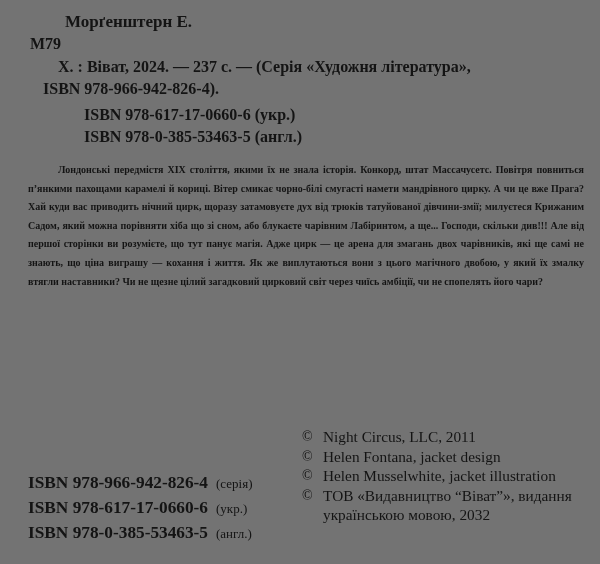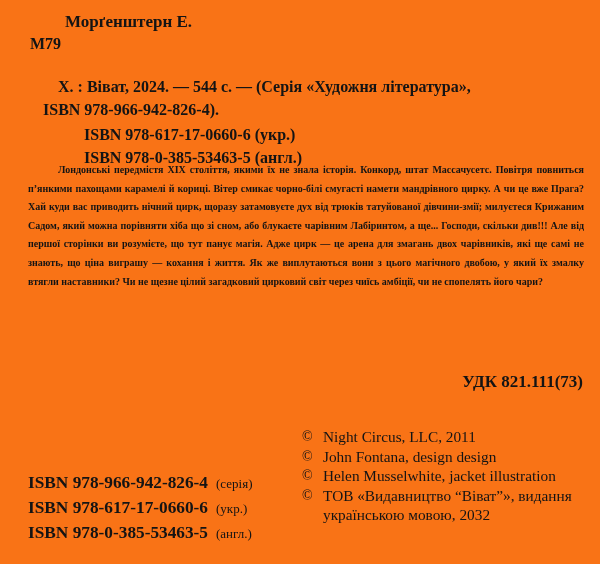--- a/index.html
+++ b/index.html
@@ -1,20 +1,20 @@
 <!DOCTYPE html>
 <html><head>
 <meta charset="utf-8">
 <style>
   html, body { margin: 0; padding: 0; }
   .page {
     position: relative;
     width: 600px;
     height: 564px;
-    background: #f97316;
+    background: #737373;
     color: #141414;
     font-family: "Liberation Serif", "DejaVu Serif", serif;
     overflow: hidden;
   }
 
   
   .author-heading {
     position: absolute;
     left: 65px; top: 11px;
     font-size: 17px; font-weight: bold;
@@ -25,21 +25,21 @@
     position: absolute;
     left: 30px; top: 33px; right: 14px;
     font-size: 16px; font-weight: bold;
     line-height: 22.5px;
   }
   .rec-line1 { display: flex; }
   .rec-code { flex: 0 0 43px; }
   .rec-line2 { margin-left: 28px; }
   .rec-line3 { margin-left: 13px; }
   .rec-isbns { margin-left: 54px; margin-top: 3px; }
-  .catalog-block div { white-space: nowrap; flex-direction: column; }
+  .catalog-block div { white-space: nowrap; }
 
   
   .annotation {
     position: absolute;
     left: 28px; top: 161px;
     width: 556px;
     font-size: 10px; font-weight: bold;
     line-height: 18.6px;
     text-align: justify;
     text-indent: 30px;
@@ -77,40 +77,39 @@
 <body>
 
 <div class="page">
 
   <div class="author-heading">Морґенштерн Е.</div>
 
   <div class="catalog-block">
     <div class="rec-line1">
       <span class="rec-code">М79</span>
     </div>
-    <div class="rec-line2">Х. : Віват, 2024. — 544 с. — (Серія «Художня література»,</div>
+    <div class="rec-line2">Х. : Віват, 2024. — 237 с. — (Серія «Художня література»,</div>
     <div class="rec-line3">ISBN 978-966-942-826-4).</div>
     <div class="rec-isbns">
       <div>ISBN 978-617-17-0660-6 (укр.)</div>
       <div>ISBN 978-0-385-53463-5 (англ.)</div>
     </div>
   </div>
 
   <div class="annotation">Лондонські передмістя XIX століття, якими їх не знала історія. Конкорд, штат Массачусетс. Повітря повниться п’янкими пахощами карамелі й кориці. Вітер смикає чорно-білі смугасті намети мандрівного цирку. А чи це вже Прага? Хай куди вас приводить нічний цирк, щоразу затамовуєте дух від трюків татуйованої дівчини-змії; милуєтеся Крижаним Садом, який можна порівняти хіба що зі сном, або блукаєте чарівним Лабіринтом, а ще... Господи, скільки див!!! Але від першої сторінки ви розумієте, що тут панує магія. Адже цирк — це арена для змагань двох чарівників, які ще самі не знають, що ціна виграшу — кохання і життя. Як же виплутаються вони з цього магічного двобою, у який їх змалку втягли наставники? Чи не щезне цілий загадковий цирковий світ через чиїсь амбіції, чи не спопелять його чари?</div>
 
-  <div class="udc">УДК 821.111(73)</div>
 
   <div class="copyright-block">
     <div class="c-row">
       <span class="c-sym">©</span>
       <span>Night Circus, LLC, 2011</span>
     </div>
     <div class="c-row">
       <span class="c-sym">©</span>
-      <span>John Fontana, design design</span>
+      <span>Helen Fontana, jacket design</span>
     </div>
     <div class="c-row">
       <span class="c-sym">©</span>
       <span>Helen Musselwhite, jacket illustration</span>
     </div>
     <div class="c-row">
       <span class="c-sym">©</span>
       <span>ТОВ «Видавництво “Віват”», видання українською мовою, 2032</span>
     </div>
   </div>

